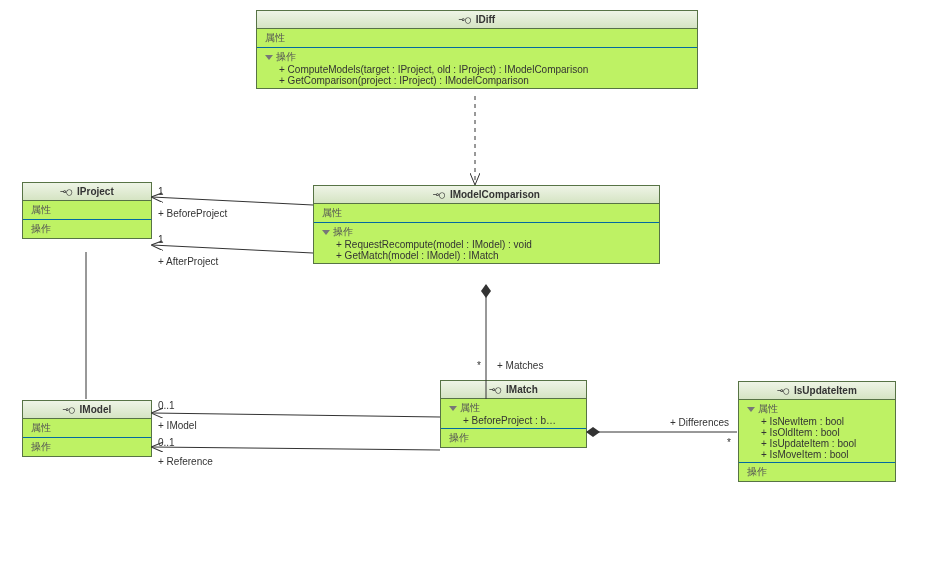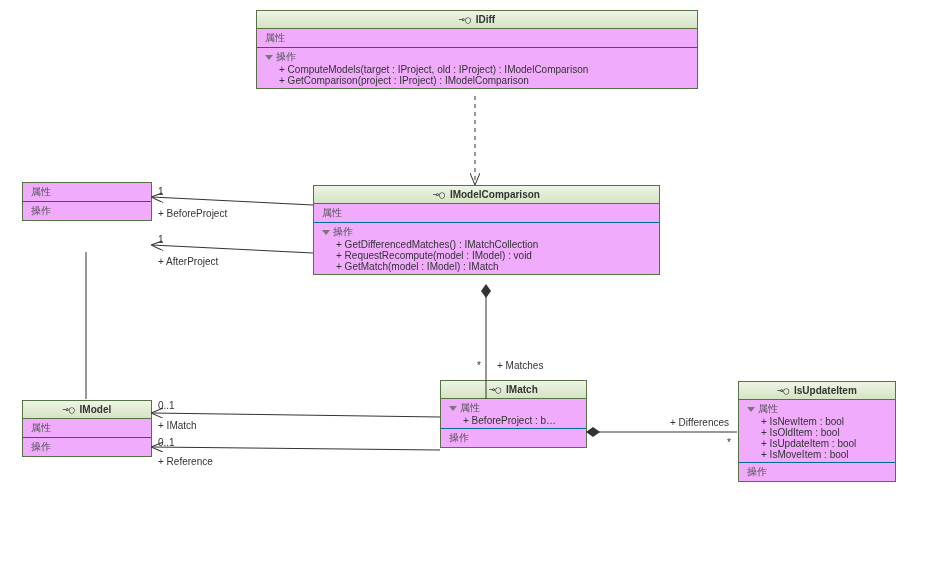--- a/index.html
+++ b/index.html
@@ -1,16 +1,16 @@
 <!DOCTYPE html>
 <html><head>
 <meta charset="utf-8">
 <style>
 body{margin:0;font-family:Meiryo,sans-serif;font-size:10px;background:#fff;width:951px;height:569px;position:relative}
-.box{position:absolute;border:1px solid #577345;background:#f0abfc}
+.box{position:absolute;border:1px solid #577345;background:#bef264}
 .box .hdr{background:linear-gradient(#eef4e6,#d5e4c3);border-bottom:1px solid #577345;text-align:center;padding:3px 6px;font-weight:bold;color:#333}
 .box .sec{border-bottom:1px solid #0369a1;padding:2px 8px;color:#333}
 .box .sec:last-child{border-bottom:none}
 .box .sec .lbl{color:#555}
 .box .op{padding-left:14px;color:#333}
 .tri{display:inline-block;width:0;height:0;border-left:4px solid transparent;border-right:4px solid transparent;border-top:5px solid #777;margin-right:3px;vertical-align:middle}
 .stereo{font-weight:normal;font-family:monospace;margin-right:2px}
 .txt{position:absolute;color:#333}
 svg{position:absolute;top:0;left:0;pointer-events:none}
 </style>
@@ -25,27 +25,27 @@
     <div class="op">+ ComputeModels(target : IProject, old : IProject) : IModelComparison</div>
     <div class="op">+ GetComparison(project : IProject) : IModelComparison</div>
   </div>
 </div>
 
 <div class="box" style="left:313px;top:185px;width:345px">
   <div class="hdr"><span class="stereo">⊸○</span> <span>IModelComparison</span></div>
   <div class="sec"><span class="lbl">属性</span></div>
   <div class="sec">
     <span><span class="tri"></span><span class="lbl">操作</span></span>
-    <div class="op">+ GetDifferencedMatches() : IMatchCollection</div>
     <div class="op">+ RequestRecompute(model : IModel) : void</div>
     <div class="op">+ GetMatch(model : IModel) : IMatch</div>
   </div>
 </div>
 
 <div class="box" style="left:22px;top:182px;width:128px">
+  <div class="hdr"><span class="stereo">⊸○</span> <span>IProject</span></div>
   <div class="sec"><span class="lbl">属性</span></div>
   <div class="sec"><span class="lbl">操作</span></div>
 </div>
 
 <div class="box" style="left:22px;top:400px;width:128px">
   <div class="hdr"><span class="stereo">⊸○</span> <span>IModel</span></div>
   <div class="sec"><span class="lbl">属性</span></div>
   <div class="sec"><span class="lbl">操作</span></div>
 </div>
 
@@ -100,17 +100,17 @@
   <line x1="587" y1="432" x2="737" y2="432" stroke="#333" stroke-width="1" marker-start="url(#diamond)"></line>
 </svg>
 
 <div class="txt" style="left:158px;top:186px">1</div>
 <div class="txt" style="left:158px;top:208px">+ BeforeProject</div>
 <div class="txt" style="left:158px;top:234px">1</div>
 <div class="txt" style="left:158px;top:256px">+ AfterProject</div>
 <div class="txt" style="left:477px;top:360px">*</div>
 <div class="txt" style="left:497px;top:360px">+ Matches</div>
 <div class="txt" style="left:158px;top:400px">0..1</div>
-<div class="txt" style="left:158px;top:420px">+ IMatch</div>
+<div class="txt" style="left:158px;top:420px">+ IModel</div>
 <div class="txt" style="left:158px;top:437px">0..1</div>
 <div class="txt" style="left:158px;top:456px">+ Reference</div>
 <div class="txt" style="left:670px;top:417px">+ Differences</div>
 <div class="txt" style="left:727px;top:437px">*</div>
 
 </body></html>

